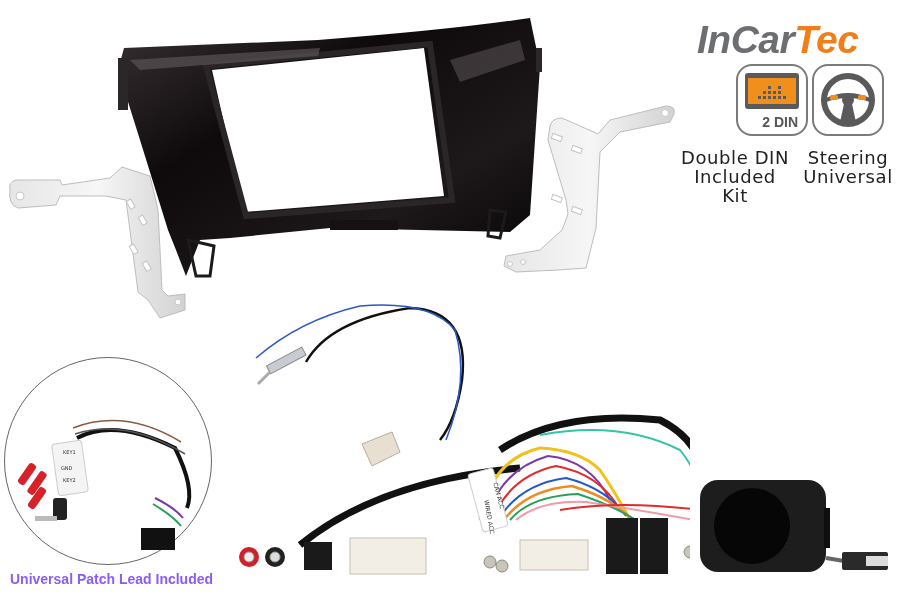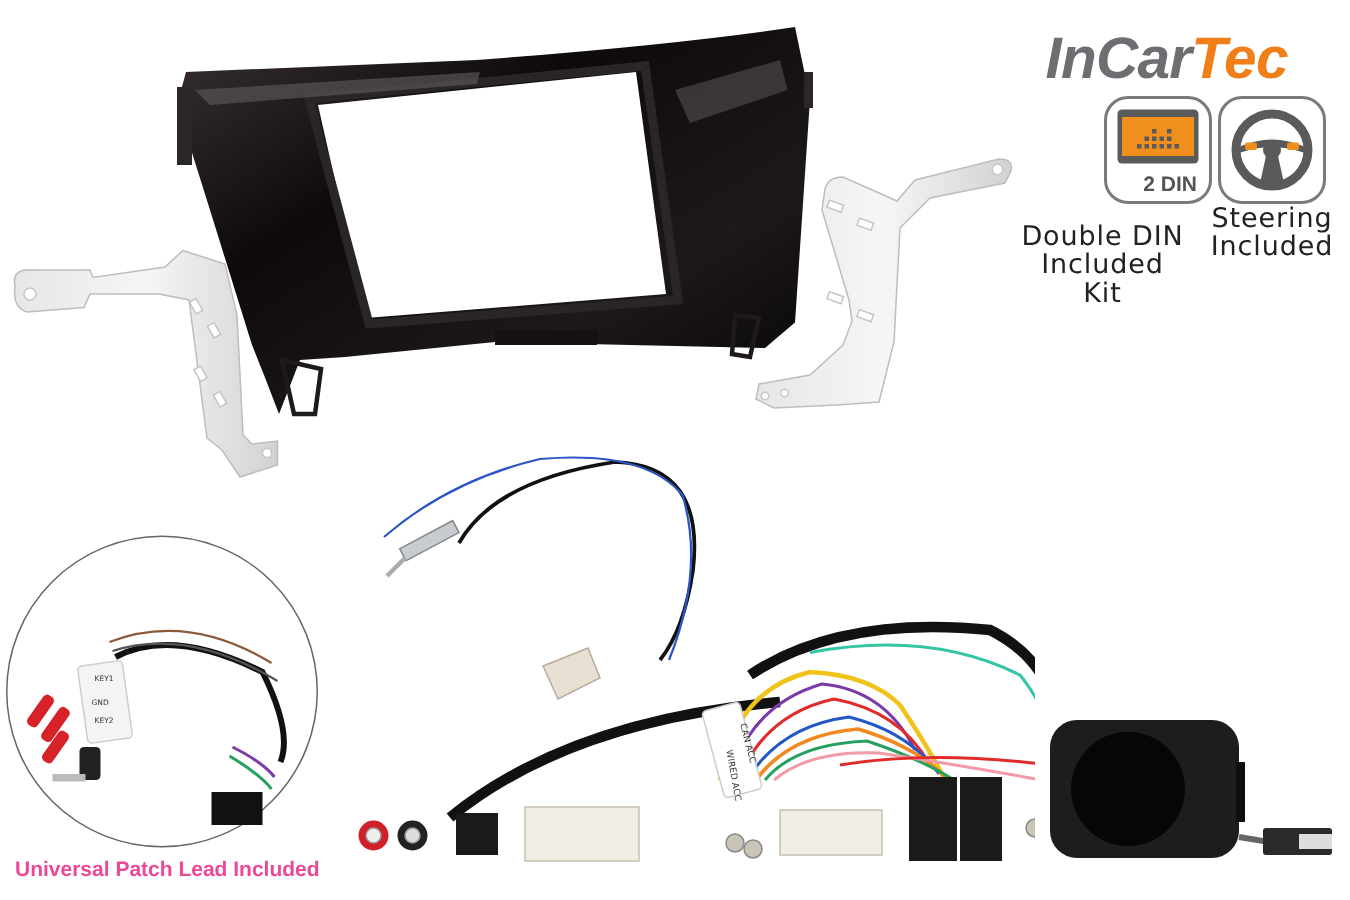--- a/index.html
+++ b/index.html
@@ -14,21 +14,21 @@
   .logo .b { color: #f07f1a; }
 
   
   .feat-icon { width: 72px; height: 72px; border: 2px solid #7a7a7a; border-radius: 16px; background: #fff; }
   .feat-label { font-family: "DejaVu Sans", sans-serif; font-size: 18px; color: #222; text-align: center; line-height: 19px; letter-spacing: 0.6px; }
 
   .din-screen { position: absolute; left: 7px; top: 7px; width: 54px; height: 36px; background: #5a5a5a; border-radius: 3px; }
   .din-inner { position: absolute; left: 3px; top: 5px; width: 48px; height: 26px; background: #f08f1c; }
   .din-text { position: absolute; right: 8px; bottom: 4px; font-family: "Liberation Sans", sans-serif; font-weight: 700; font-size: 14px; color: #555; }
 
-  .caption { left: 10px; top: 571px; font-family: "Liberation Sans", sans-serif; font-weight: 700; font-size: 14px; color: #ec4899; }
+  .caption { left: 10px; top: 571px; font-family: "Liberation Sans", sans-serif; font-weight: 700; font-size: 14px; color: #8b5cf6; }
 
   .circle { left: 4px; top: 357px; width: 208px; height: 208px; border-radius: 50%; border: 1.5px solid #666; background: #fff; }
 </style>
 </head>
 <body>
 
 <div class="abs logo">
   <span class="a">InCar</span><span class="b">Tec</span>
 </div>
 
@@ -63,23 +63,23 @@
 <div class="abs feat-icon" style="left:812px; top:64px;">
   <svg width="68" height="68" viewBox="0 0 68 68" style="position:absolute;left:0;top:0;">
     <circle cx="34" cy="34" r="24" fill="none" stroke="#5a5a5a" stroke-width="6"></circle>
     <circle cx="34" cy="34" r="6" fill="#5a5a5a"></circle>
     <path d="M12 32 Q34 22 56 32 L56 36 Q34 28 12 36 Z" fill="#5a5a5a"></path>
     <path d="M30 38 L26 56 L42 56 L38 38 Z" fill="#5a5a5a"></path>
     <rect x="16" y="29" width="8" height="5" rx="1.5" fill="#f08f1c"></rect>
     <rect x="44" y="29" width="8" height="5" rx="1.5" fill="#f08f1c"></rect>
   </svg>
 </div>
-<div class="abs feat-label" style="left:800px; top:136px; width:96px;">
+<div class="abs feat-label" style="left:800px; top:148px; width:96px;">
   <div>Steering</div>
-  <div>Included</div>
+  <div>Universal</div>
 </div>
 
 <svg class="abs" style="left:0; top:0;" width="690" height="600" viewBox="0 0 690 600">
   <defs>
     <linearGradient id="gloss" x1="0" y1="0" x2="1" y2="1">
       <stop offset="0" stop-color="#3a3234"></stop>
       <stop offset="0.35" stop-color="#0e0a0c"></stop>
       <stop offset="0.7" stop-color="#1d181a"></stop>
       <stop offset="1" stop-color="#050405"></stop>
     </linearGradient>

